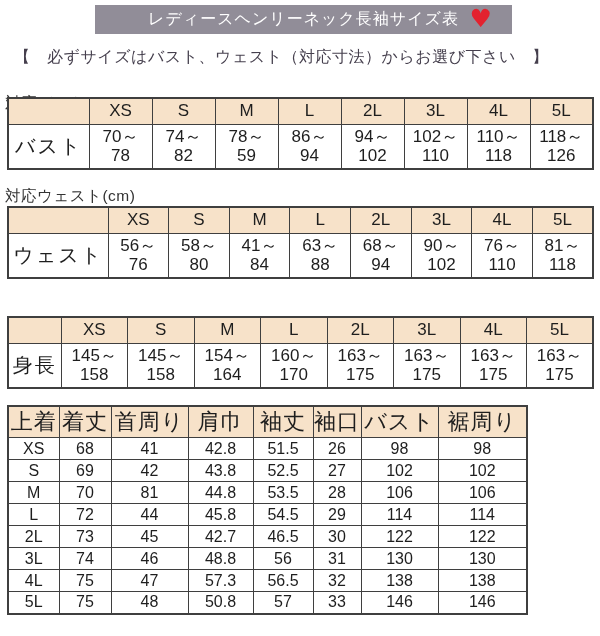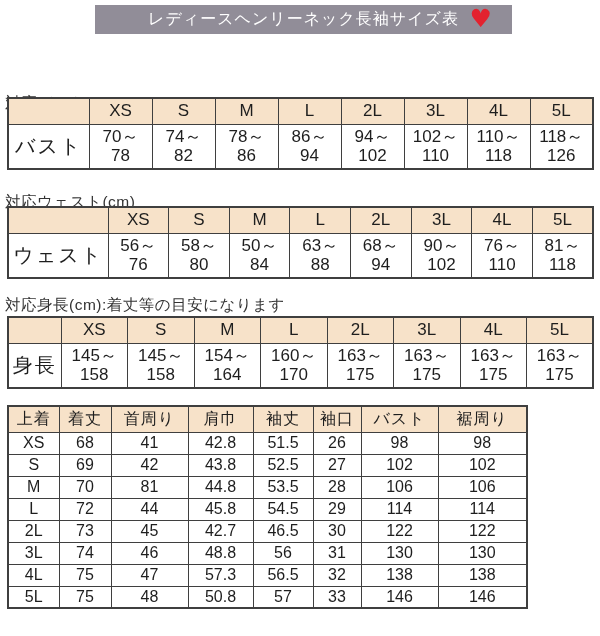--- a/index.html
+++ b/index.html
@@ -40,21 +40,21 @@
   .notice{
     position:absolute;left:14px;top:47px;
     font-size:16px;color:var(--notice);letter-spacing:0.5px;white-space:nowrap;
   }
 
   .section-label{
     position:absolute;left:5px;
     font-size:15.5px;color:#333333;letter-spacing:0.5px;white-space:nowrap;
   }
   #label-0{top:93px;}
-  #label-1{top:192px;}
+  #label-1{top:186px;}
   #label-2{top:295px;}
 
   table{
     border-collapse:collapse;table-layout:fixed;
     position:absolute;left:7px;
     border:2px solid var(--border);
   }
   th,td{
     border:1.5px solid var(--border);
     text-align:center;vertical-align:middle;padding:0;
@@ -69,35 +69,36 @@
   .range-table .head-row th{font-size:17px;}
   .range-table .data-row{height:45px;background:#ffffff;}
   .range-table .row-label{font-size:20px;letter-spacing:2px;}
   .range-cell div{font-size:17px;line-height:19px;white-space:nowrap;}
   #range-0 col.label-col{width:81px;}
   #range-1 col.label-col{width:100px;}
   #range-2 col.label-col{width:53px;}
 
   .measure-table{width:519px;top:405px;}
   .measure-table .head-row{height:26px;background:var(--header-bg);}
-  .measure-table .head-row th{font-size:16px;letter-spacing:1px;font-family:Liberation Mono, monospace;}
+  .measure-table .head-row th{font-size:22px;letter-spacing:1px;font-family:Liberation Mono, monospace;}
   .measure-table tr.size-row{height:22px;background:#ffffff;}
   .measure-table tr.size-row th,
   .measure-table tr.size-row td{font-size:16px;line-height:20px;}
 </style>
 </head>
 <body>
 
 <div class="page">
 
   <div class="title-bar">
     <span class="title-text">レディースヘンリーネック長袖サイズ表</span>
     <span class="heart">♥</span>
   </div>
 
+  <div class="notice">【　必ずサイズはバスト、ウェスト（対応寸法）からお選び下さい　】</div>
 
   <div class="section-label" id="label-0">対応バスト(cm)</div>
   <table class="range-table" id="range-0">
       <colgroup>
         <col class="label-col">
         <col>
         <col>
         <col>
         <col>
         <col>
@@ -122,21 +123,21 @@
           <td class="range-cell">
             <div>70～</div>
             <div>78</div>
           </td>
           <td class="range-cell">
             <div>74～</div>
             <div>82</div>
           </td>
           <td class="range-cell">
             <div>78～</div>
-            <div>86</div>
+            <div>59</div>
           </td>
           <td class="range-cell">
             <div>86～</div>
             <div>94</div>
           </td>
           <td class="range-cell">
             <div>94～</div>
             <div>102</div>
           </td>
           <td class="range-cell">
@@ -184,21 +185,21 @@
           <th class="row-label">ウェスト</th>
           <td class="range-cell">
             <div>56～</div>
             <div>76</div>
           </td>
           <td class="range-cell">
             <div>58～</div>
             <div>80</div>
           </td>
           <td class="range-cell">
-            <div>50～</div>
+            <div>41～</div>
             <div>84</div>
           </td>
           <td class="range-cell">
             <div>63～</div>
             <div>88</div>
           </td>
           <td class="range-cell">
             <div>68～</div>
             <div>94</div>
           </td>
@@ -211,21 +212,20 @@
             <div>110</div>
           </td>
           <td class="range-cell">
             <div>81～</div>
             <div>118</div>
           </td>
         </tr>
       </tbody>
     </table>
 
-  <div class="section-label" id="label-2">対応身長(cm):着丈等の目安になります</div>
   <table class="range-table" id="range-2">
       <colgroup>
         <col class="label-col">
         <col>
         <col>
         <col>
         <col>
         <col>
         <col>
         <col>

